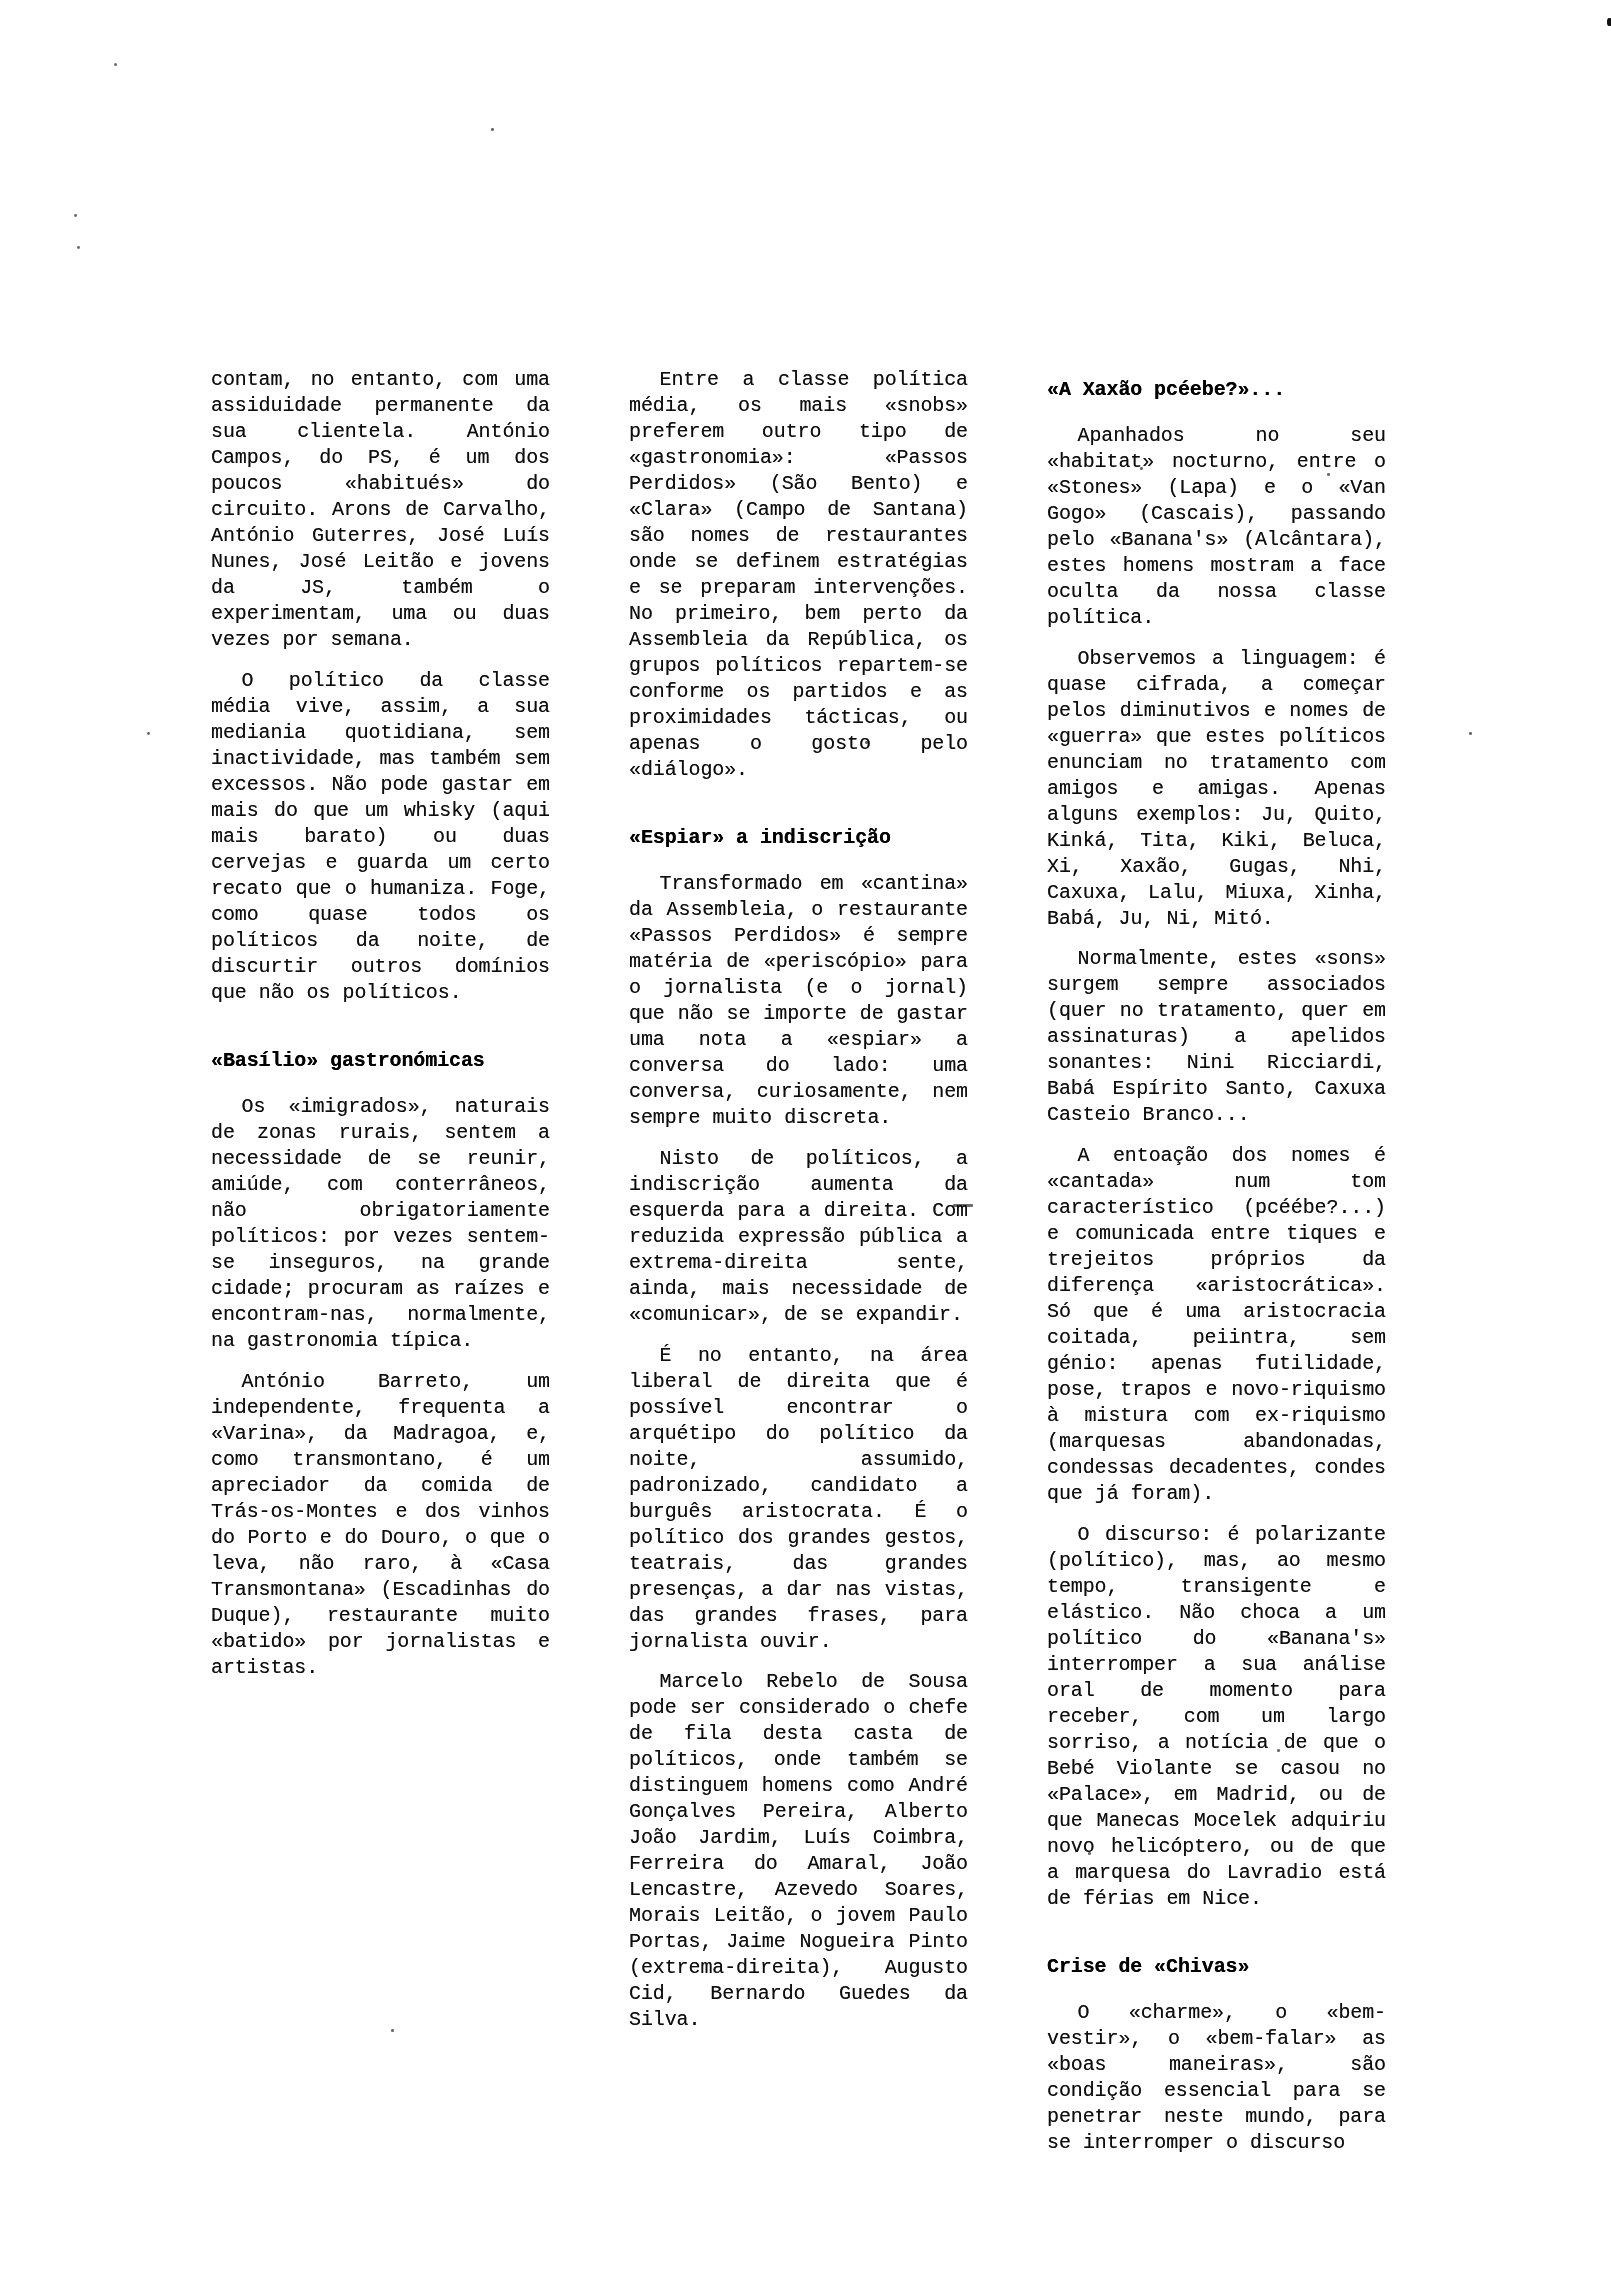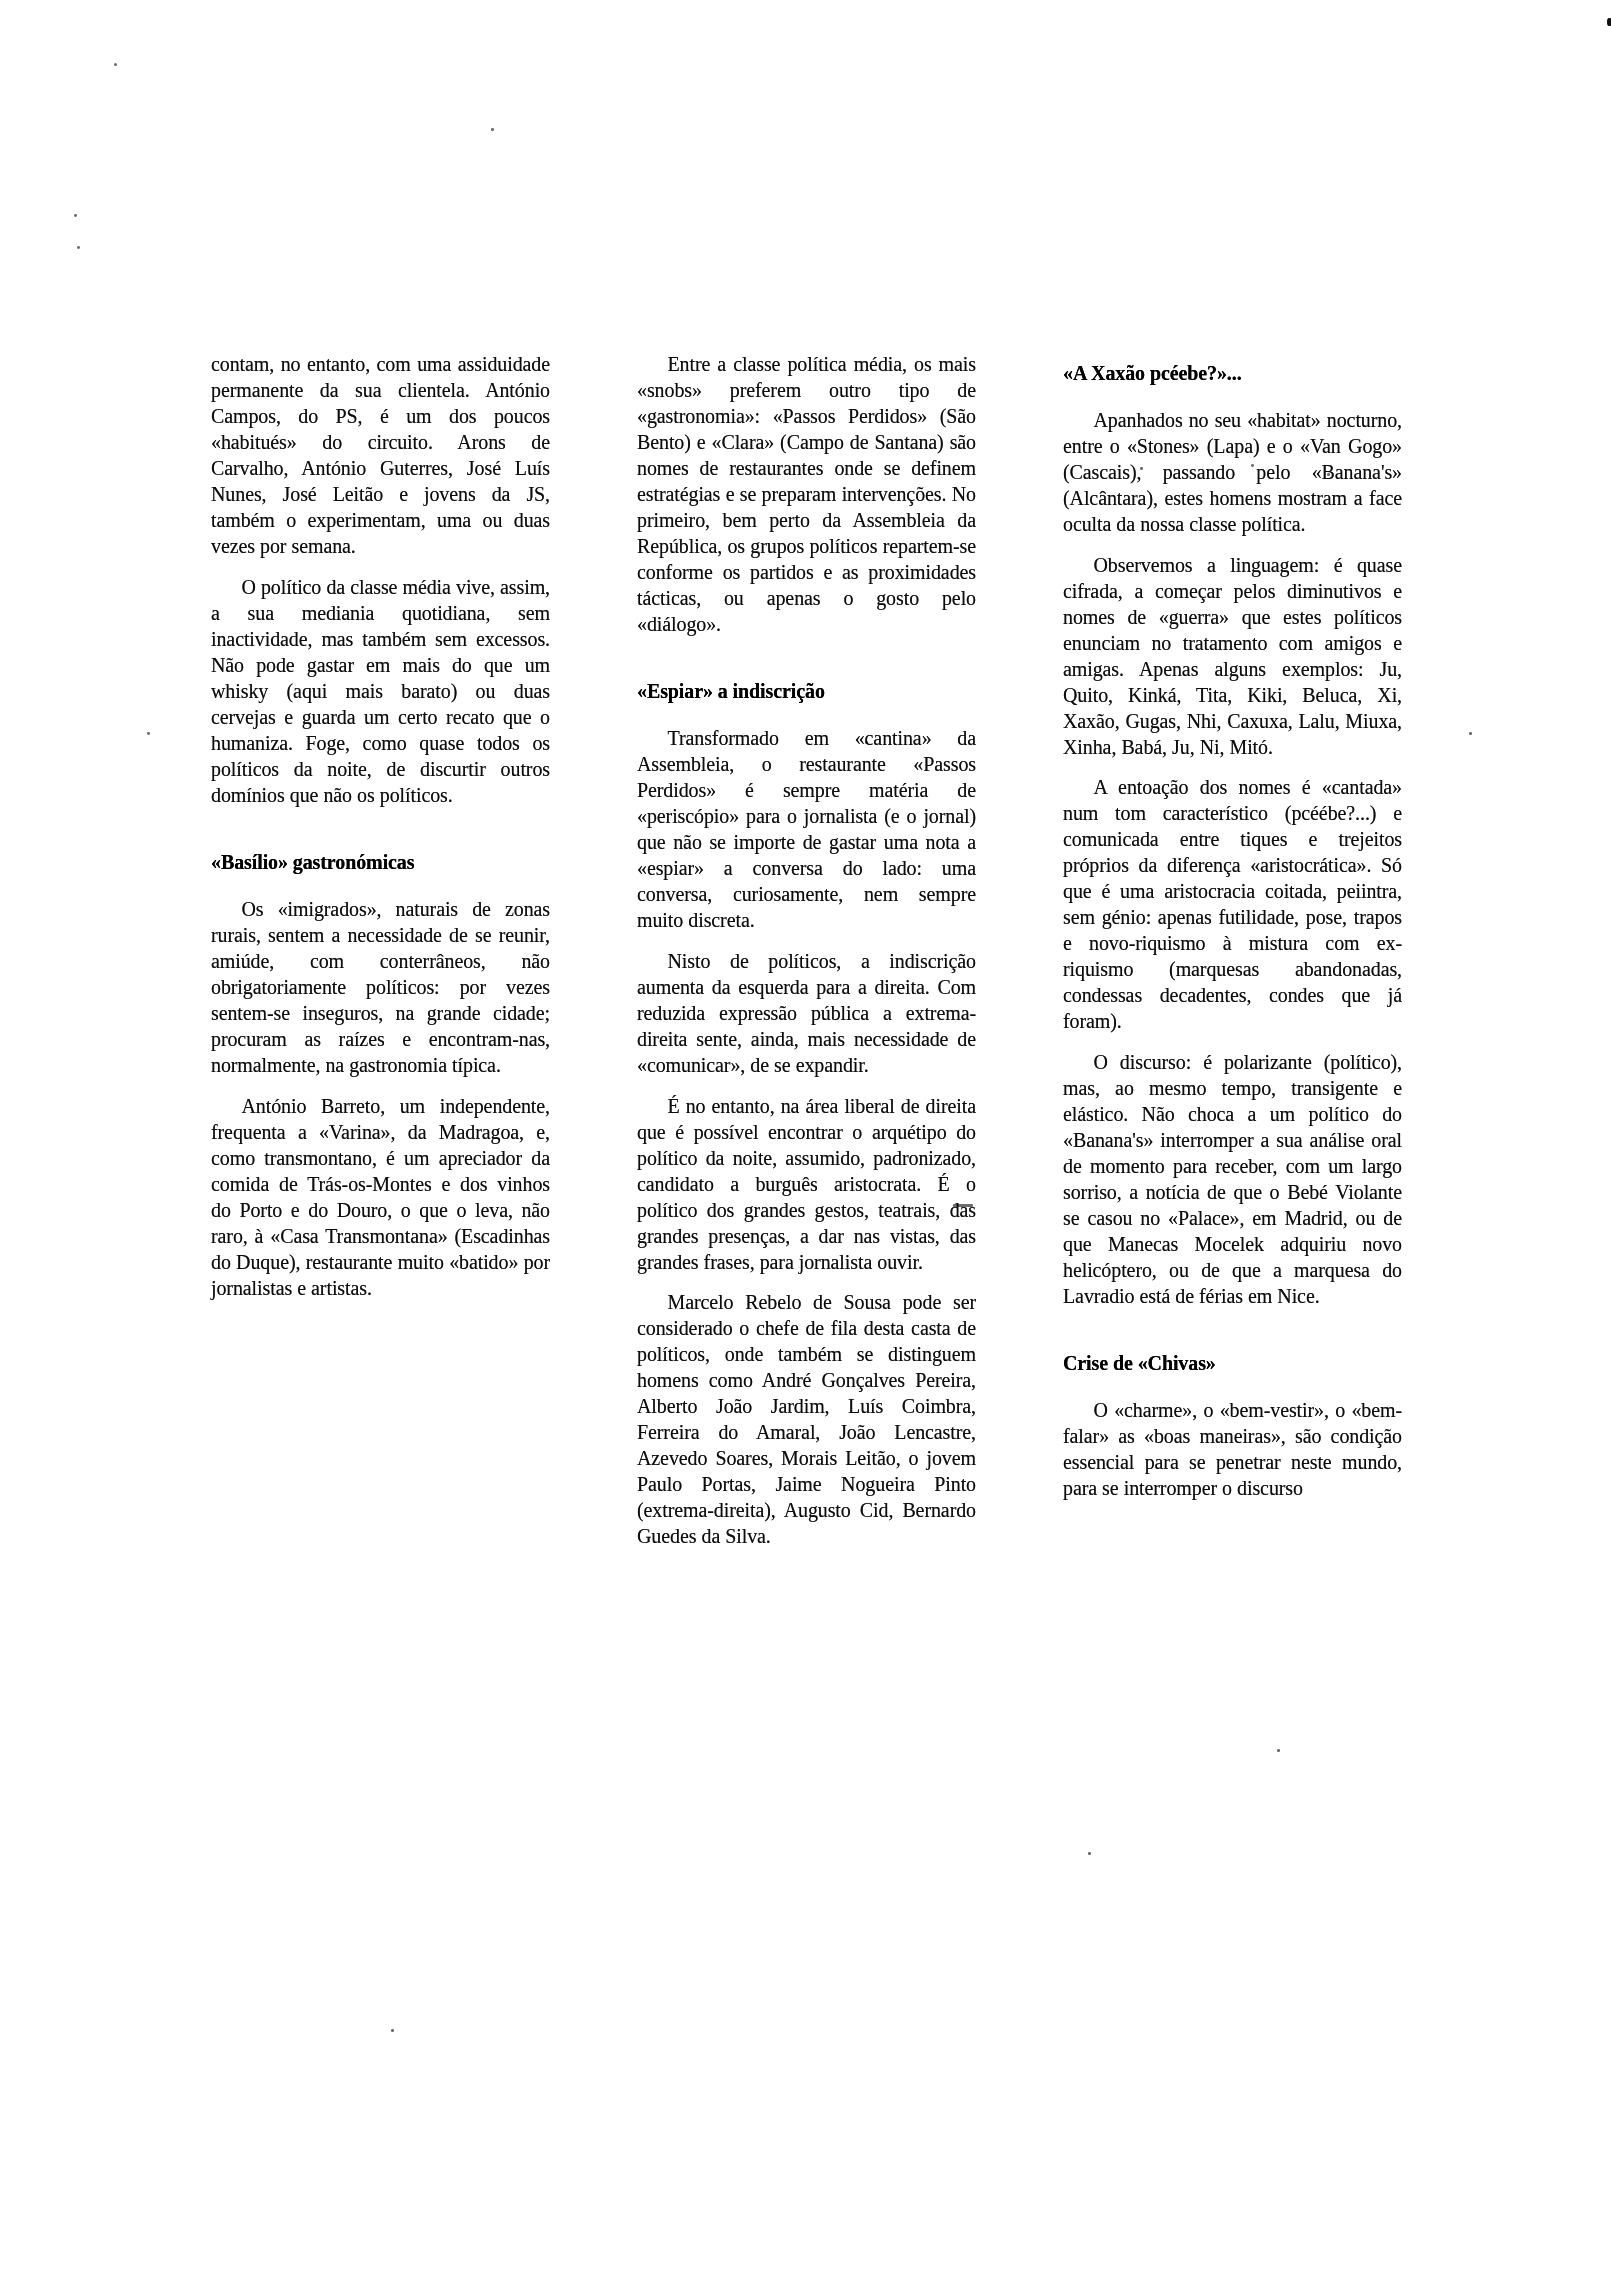--- a/index.html
+++ b/index.html
@@ -27,24 +27,25 @@
   .edge-mark {
     position: absolute;
     background: #111;
     border-radius: 40%;
   }
 
   
   .columns {
     position: absolute;
     left: 211px;
-    top: 351px;
+    top: 367px;
     width: 1263px;
     display: flex;
-    gap: 8px;
+    gap: 0;
+    font-family: Liberation Mono, monospace;
   }
   .col {
     width: 339px;
     margin-right: 79px;
   }
   .col:last-child { margin-right: 11px; }
 
   
   .para {
     margin: 0 0 14.7px 0;
@@ -124,20 +125,21 @@
       <p class="para">É no entanto, na área liberal de direita que é possível encontrar o arquétipo do político da noite, assumido, padronizado, candidato a burguês aristocrata. É o político dos grandes gestos, teatrais, das grandes presenças, a dar nas vistas, das grandes frases, para jornalista ouvir.</p>
       <p class="para">Marcelo Rebelo de Sousa pode ser considerado o chefe de fila desta casta de políticos, onde também se distinguem homens como André Gonçalves Pereira, Alberto João Jardim, Luís Coimbra, Ferreira do Amaral, João Lencastre, Azevedo Soares, Morais Leitão, o jovem Paulo Portas, Jaime Nogueira Pinto (extrema-direita), Augusto Cid, Bernardo Guedes da Silva.</p>
     </div>
 
     <div class="col">
       <div class="sp-small"></div>
       <h2 class="heading">«A Xaxão pcéebe?»...</h2>
       <div class="sp-after-head"></div>
       <p class="para">Apanhados no seu «habitat» nocturno, entre o «Stones» (Lapa) e o «Van Gogo» (Cascais), passando pelo «Banana's» (Alcântara), estes homens mostram a face oculta da nossa classe política.</p>
       <p class="para">Observemos a linguagem: é quase cifrada, a começar pelos diminutivos e nomes de «guerra» que estes políticos enunciam no tratamento com amigos e amigas. Apenas alguns exemplos: Ju, Quito, Kinká, Tita, Kiki, Beluca, Xi, Xaxão, Gugas, Nhi, Caxuxa, Lalu, Miuxa, Xinha, Babá, Ju, Ni, Mitó.</p>
+      <p class="para">Normalmente, estes «sons» surgem sempre associados (quer no tratamento, quer em assinaturas) a apelidos sonantes: Nini Ricciardi, Babá Espírito Santo, Caxuxa Casteio Branco...</p>
       <p class="para">A entoação dos nomes é «cantada» num tom característico (pcéébe?...) e comunicada entre tiques e trejeitos próprios da diferença «aristocrática». Só que é uma aristocracia coitada, peiintra, sem génio: apenas futilidade, pose, trapos e novo-riquismo à mistura com ex-riquismo (marquesas abandonadas, condessas decadentes, condes que já foram).</p>
       <p class="para">O discurso: é polarizante (político), mas, ao mesmo tempo, transigente e elástico. Não choca a um político do «Banana's» interromper a sua análise oral de momento para receber, com um largo sorriso, a notícia de que o Bebé Violante se casou no «Palace», em Madrid, ou de que Manecas Mocelek adquiriu novo helicóptero, ou de que a marquesa do Lavradio está de férias em Nice.</p>
       <div class="sp-before-head"></div>
       <h2 class="heading">Crise de «Chivas»</h2>
       <div class="sp-after-head"></div>
       <p class="para">O «charme», o «bem-vestir», o «bem-falar» as «boas maneiras», são condição essencial para se penetrar neste mundo, para se interromper o discurso</p>
     </div>
 
   </div>
 </div>

